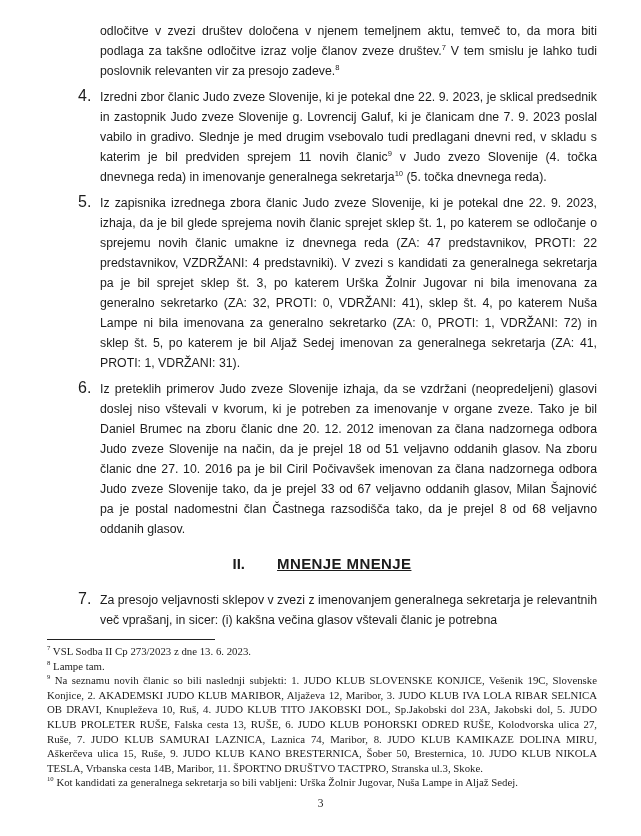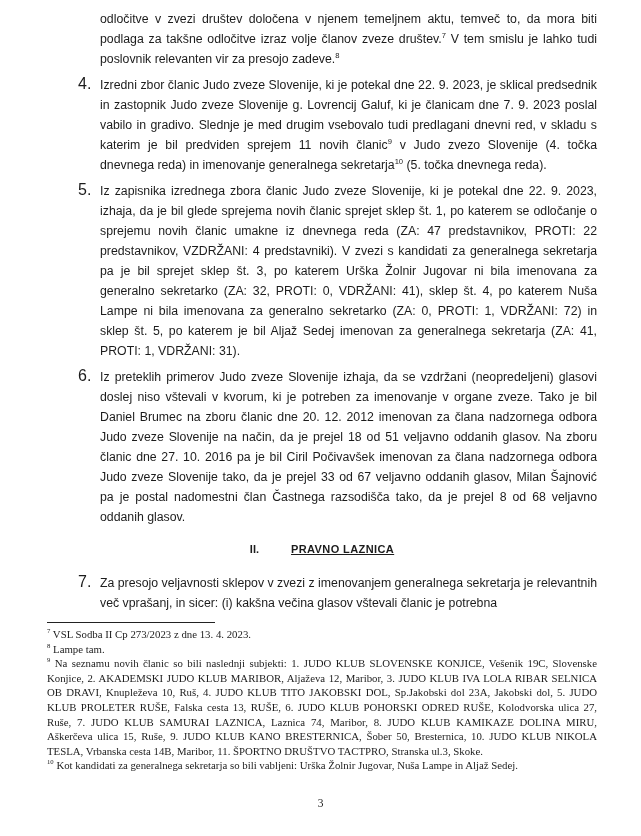--- a/index.html
+++ b/index.html
@@ -12,20 +12,21 @@
     width: 641px;
     height: 836px;
     background: #ffffff;
     overflow: hidden;
     font-family: "Liberation Sans", sans-serif;
     color: #1c1c1c;
     box-sizing: border-box;
   }
   .content {
     padding: 9px 44px 0 47px;
+    margin-top: 12px;
   }
   .para {
     font-size: 12.3px;
     line-height: 20px;
     text-align: justify;
     margin: 0;
   }
   .cont-para {
     padding-left: 53px;
   }
@@ -43,21 +44,21 @@
     font-size: 0.62em;
     line-height: 0;
     vertical-align: super;
   }
   .section-heading {
     display: flex;
     justify-content: center;
     align-items: baseline;
     gap: 32px;
     font-weight: bold;
-    font-size: 11px;
+    font-size: 15px;
     margin: 16px 0 18px 0;
   }
   .section-heading .heading-title {
     text-decoration: underline;
     letter-spacing: 0.4px;
   }
   .footnote-area {
     margin-top: 9px;
   }
   .footnote-rule {
@@ -102,31 +103,31 @@
       <p class="para">Iz zapisnika izrednega zbora članic Judo zveze Slovenije, ki je potekal dne 22. 9. 2023, izhaja, da je bil glede sprejema novih članic sprejet sklep št. 1, po katerem se odločanje o sprejemu novih članic umakne iz dnevnega reda (ZA: 47 predstavnikov, PROTI: 22 predstavnikov, VZDRŽANI: 4 predstavniki). V zvezi s kandidati za generalnega sekretarja pa je bil sprejet sklep št. 3, po katerem Urška Žolnir Jugovar ni bila imenovana za generalno sekretarko (ZA: 32, PROTI: 0, VDRŽANI: 41), sklep št. 4, po katerem Nuša Lampe ni bila imenovana za generalno sekretarko (ZA: 0, PROTI: 1, VDRŽANI: 72) in sklep št. 5, po katerem je bil Aljaž Sedej imenovan za generalnega sekretarja (ZA: 41, PROTI: 1, VDRŽANI: 31).</p>
     </div>
 
     <div class="list-item">
       <span class="item-num">6.</span>
       <p class="para">Iz preteklih primerov Judo zveze Slovenije izhaja, da se vzdržani (neopredeljeni) glasovi doslej niso vštevali v kvorum, ki je potreben za imenovanje v organe zveze. Tako je bil Daniel Brumec na zboru članic dne 20. 12. 2012 imenovan za člana nadzornega odbora Judo zveze Slovenije na način, da je prejel 18 od 51 veljavno oddanih glasov. Na zboru članic dne 27. 10. 2016 pa je bil Ciril Počivavšek imenovan za člana nadzornega odbora Judo zveze Slovenije tako, da je prejel 33 od 67 veljavno oddanih glasov, Milan Šajnović pa je postal nadomestni član Častnega razsodišča tako, da je prejel 8 od 68 veljavno oddanih glasov.</p>
     </div>
 
     <div class="section-heading">
       <span class="heading-numeral">II.</span>
-      <span class="heading-title">PRAVNO LAZNICA</span>
+      <span class="heading-title">MNENJE MNENJE</span>
     </div>
 
     <div class="list-item">
       <span class="item-num">7.</span>
       <p class="para">Za presojo veljavnosti sklepov v zvezi z imenovanjem generalnega sekretarja je relevantnih več vprašanj, in sicer: (i) kakšna večina glasov vštevali članic je potrebna</p>
     </div>
 
     <div class="footnote-area">
       <hr class="footnote-rule">
-      <p class="footnote"><sup>7</sup><span> VSL Sodba II Cp 273/2023 z dne 13. 4. 2023.</span></p>
+      <p class="footnote"><sup>7</sup><span> VSL Sodba II Cp 273/2023 z dne 13. 6. 2023.</span></p>
       <p class="footnote"><sup>8</sup><span> Lampe tam.</span></p>
       <p class="footnote"><sup>9</sup><span> Na seznamu novih članic so bili naslednji subjekti: 1. JUDO KLUB SLOVENSKE KONJICE, Vešenik 19C, Slovenske Konjice, 2. AKADEMSKI JUDO KLUB MARIBOR, Aljaževa 12, Maribor, 3. JUDO KLUB IVA LOLA RIBAR SELNICA OB DRAVI, Knupleževa 10, Ruš, 4. JUDO KLUB TITO JAKOBSKI DOL, Sp.Jakobski dol 23A, Jakobski dol, 5. JUDO KLUB PROLETER RUŠE, Falska cesta 13, RUŠE, 6. JUDO KLUB POHORSKI ODRED RUŠE, Kolodvorska ulica 27, Ruše, 7. JUDO KLUB SAMURAI LAZNICA, Laznica 74, Maribor, 8. JUDO KLUB KAMIKAZE DOLINA MIRU, Aškerčeva ulica 15, Ruše, 9. JUDO KLUB KANO BRESTERNICA, Šober 50, Bresternica, 10. JUDO KLUB NIKOLA TESLA, Vrbanska cesta 14B, Maribor, 11. ŠPORTNO DRUŠTVO TACTPRO, Stranska ul.3, Skoke.</span></p>
       <p class="footnote"><sup>10</sup><span> Kot kandidati za generalnega sekretarja so bili vabljeni: Urška Žolnir Jugovar, Nuša Lampe in Aljaž Sedej.</span></p>
     </div>
 
   </div>
 
   <div class="page-number">3</div>
 </div>
 

